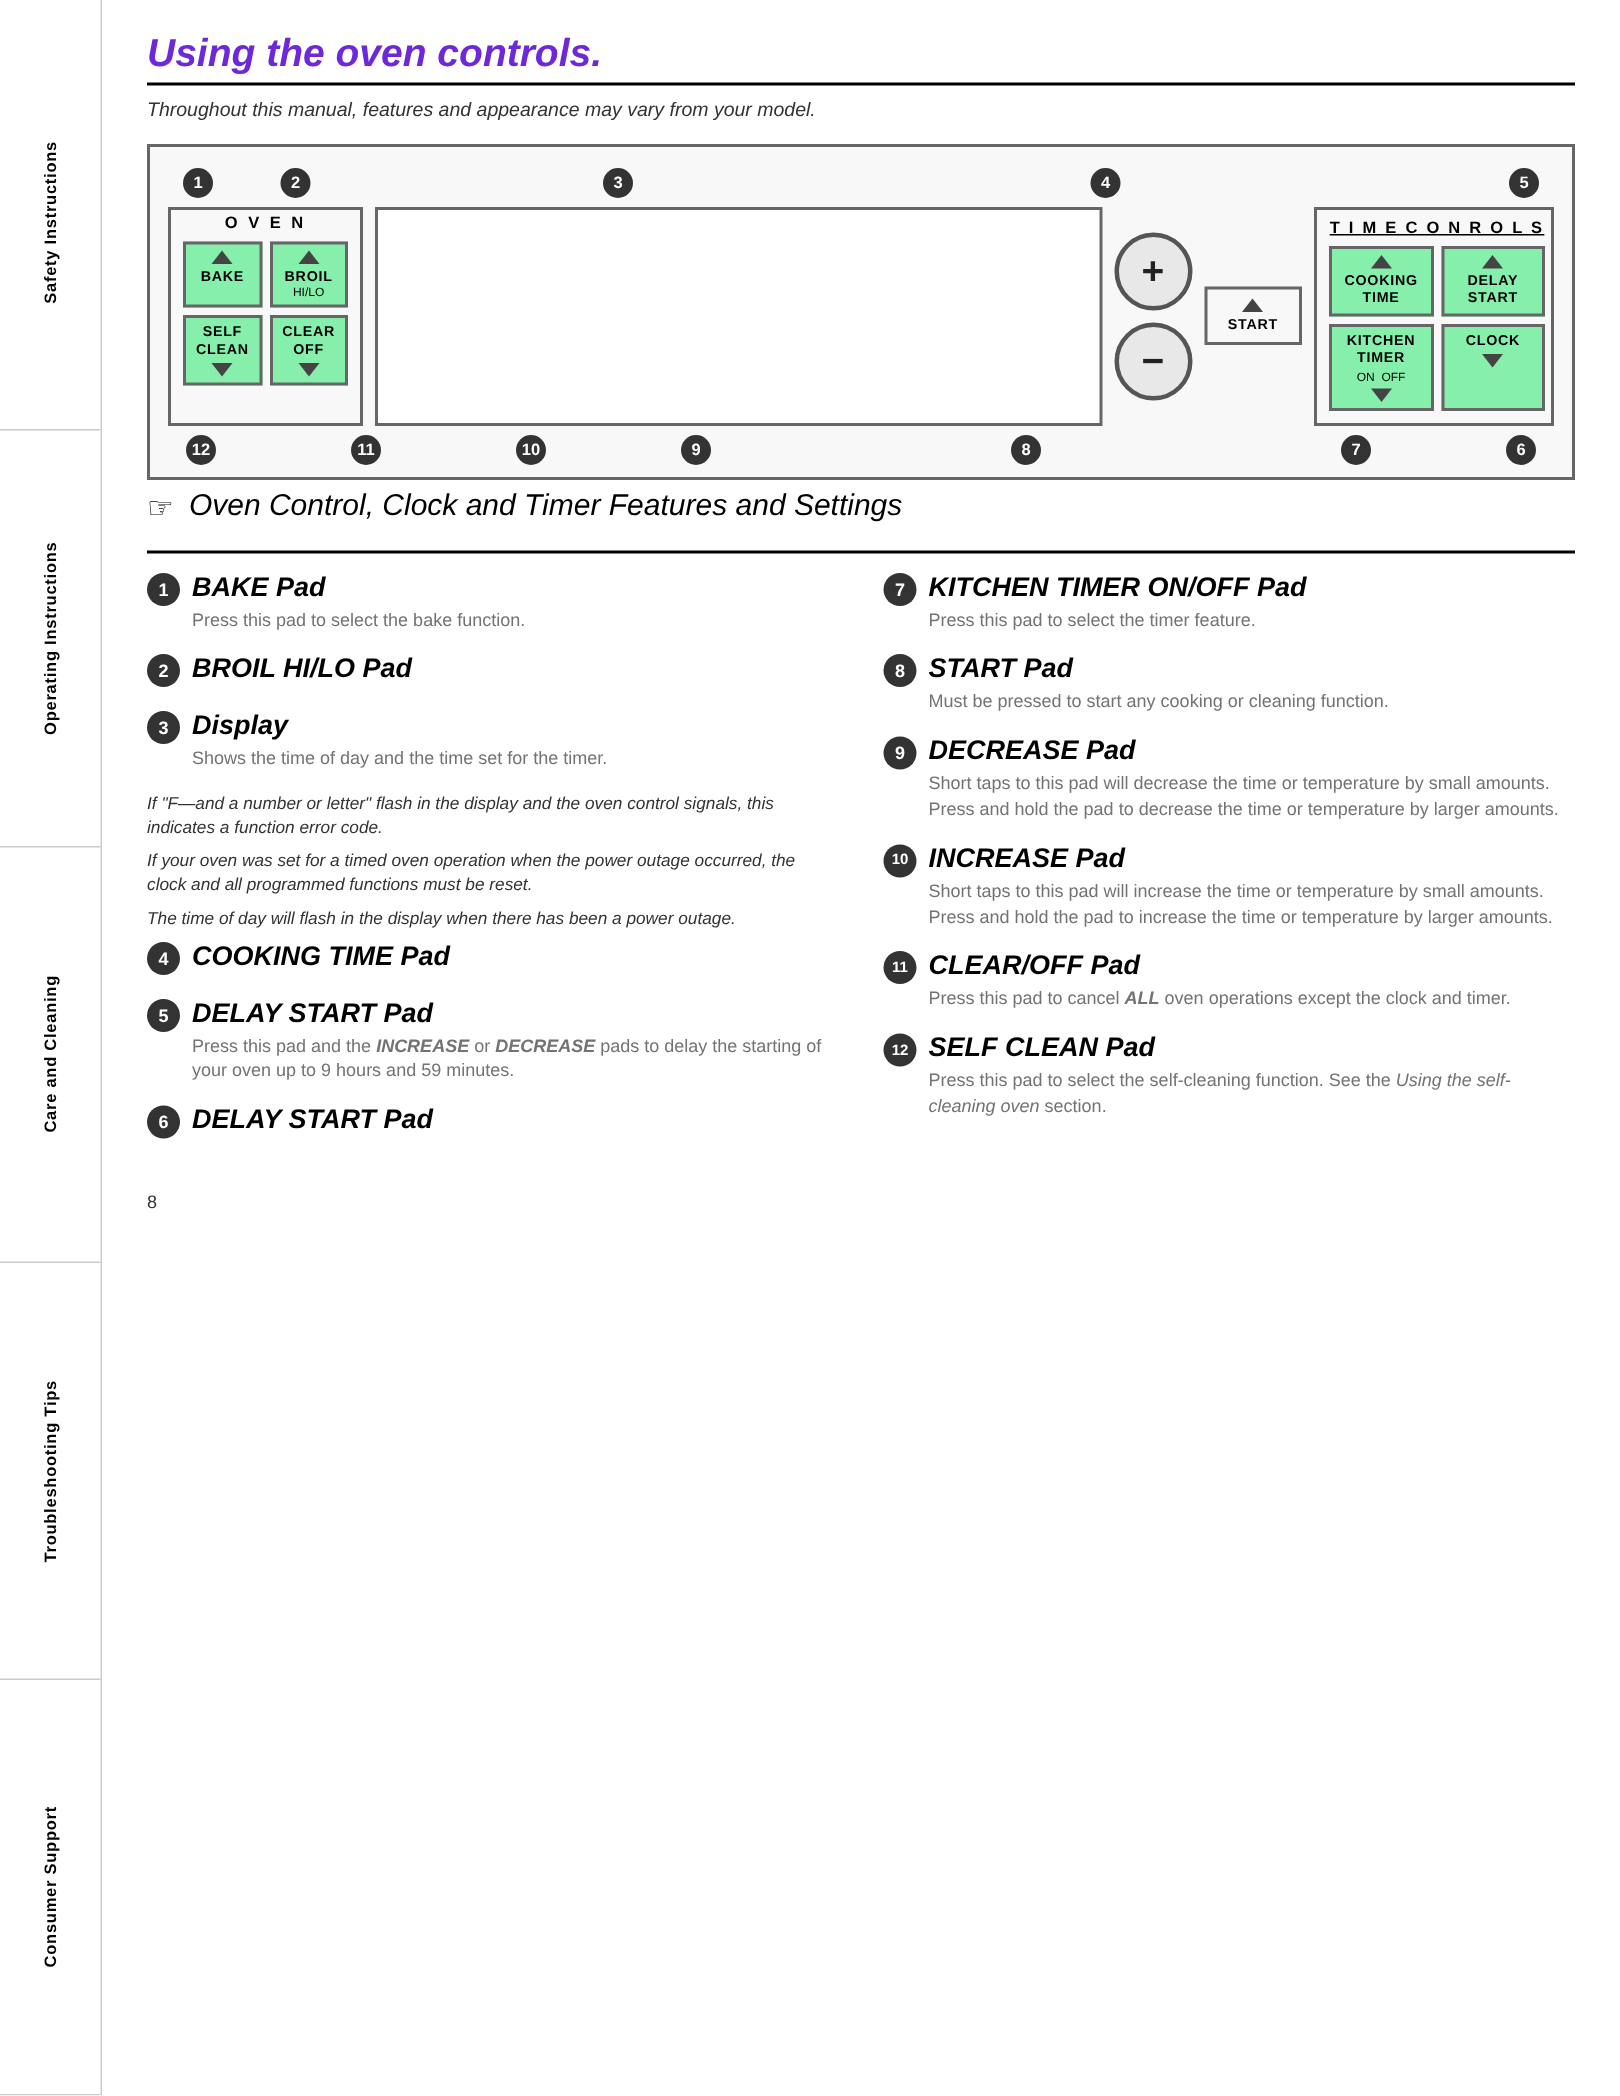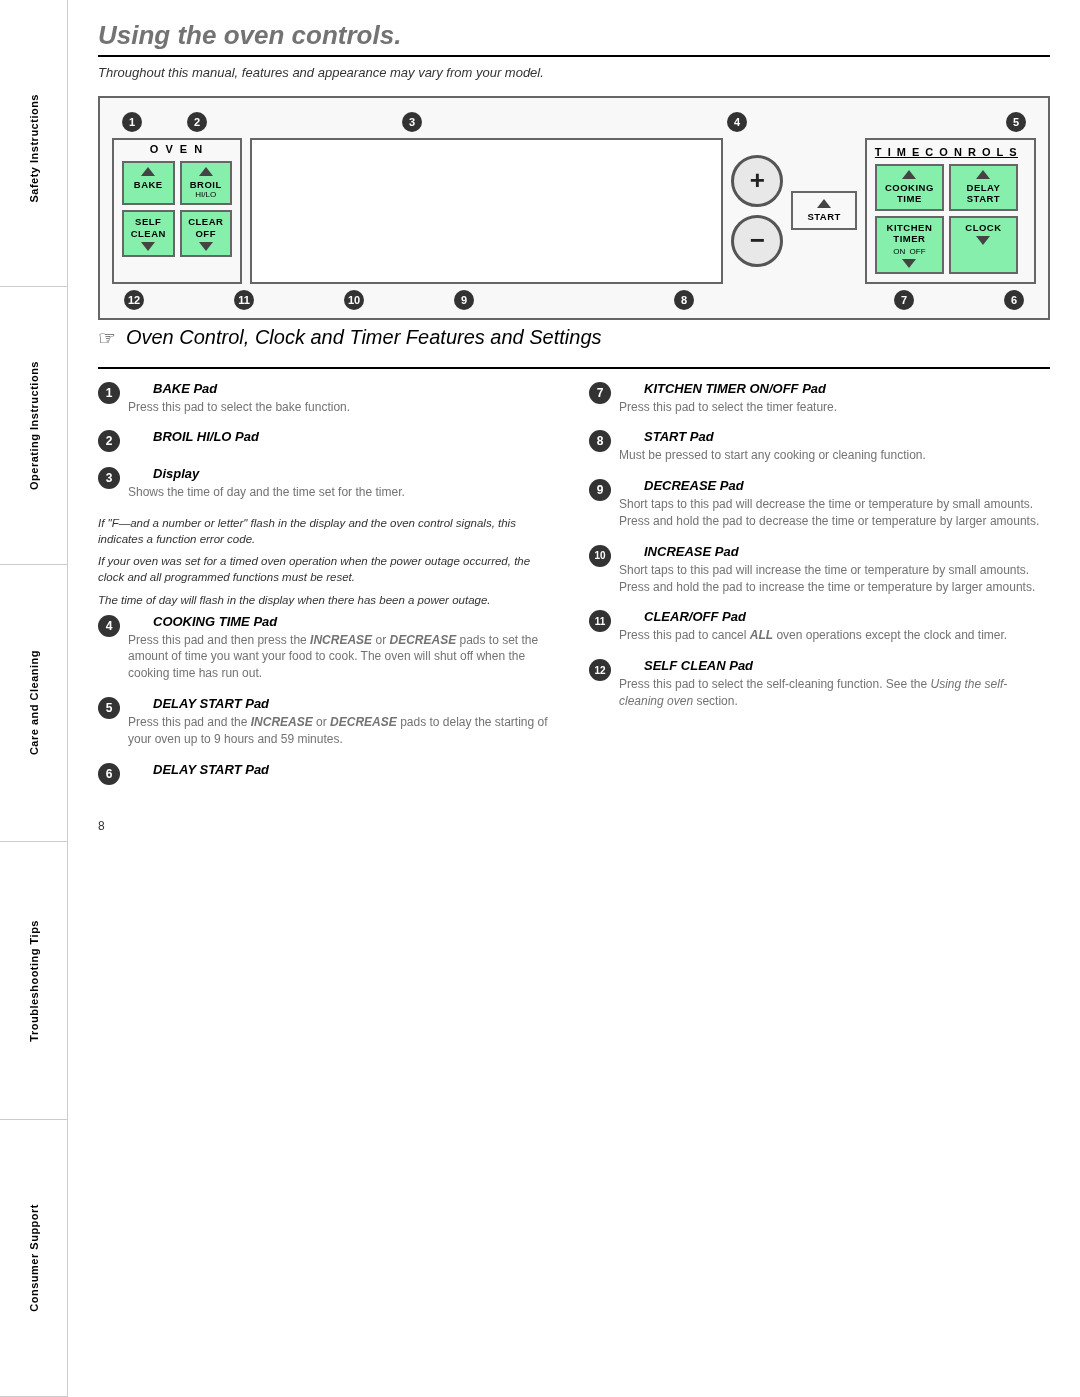--- a/index.html
+++ b/index.html
@@ -55,21 +55,21 @@
     .main-content {
       flex: 1;
       padding: 20px 30px;
     }
 
     
     .page-title {
       font-size: 26px;
       font-weight: bold;
       font-style: italic;
-      color: #737373;
+      color: #6d28d9;
       margin-bottom: 4px;
     }
 
     .page-title-underline {
       border-top: 2px solid #000;
       margin-bottom: 8px;
     }
 
     .subtitle {
       font-size: 13px;
@@ -113,25 +113,24 @@
       font-weight: bold;
       flex-shrink: 0;
       margin-top: 1px;
     }
 
     .feature-content {
       flex: 1;
     }
 
     .feature-title {
-      font-size: 13px;
+      font-size: 18px;
       font-weight: bold;
       font-style: italic;
       margin-bottom: 3px;
-      margin-left: 25px;
     }
 
     .feature-desc {
       font-size: 12px;
       color: #737373;
       line-height: 1.4;
     }
 
     .feature-desc strong {
       font-weight: bold;
@@ -268,21 +267,21 @@
       padding: 6px 14px;
       display: flex;
       flex-direction: column;
       align-items: center;
       position: relative;
     }
 
     
     .right-section {
       border: 2px solid #666;
-      padding: 6px 16px 8px 8px;
+      padding: 6px 4px 8px 8px;
       display: flex;
       flex-direction: column;
       align-items: center;
       position: relative;
       min-width: 160px;
     }
 
     .right-btn-grid {
       display: grid;
       grid-template-columns: 1fr 1fr;
@@ -463,21 +462,20 @@
         </div>
 
         <div class="italic-note">If "F—and a number or letter" flash in the display and the oven control signals, this indicates a function error code.</div>
         <div class="italic-note">If your oven was set for a timed oven operation when the power outage occurred, the clock and all programmed functions must be reset.</div>
         <div class="italic-note">The time of day will flash in the display when there has been a power outage.</div>
 
         <div class="feature-item">
           <div class="feature-num">4</div>
           <div class="feature-content">
             <div class="feature-title">COOKING TIME Pad</div>
-            <div class="feature-desc">Press this pad and then press the <strong><em>INCREASE</em></strong> or <strong><em>DECREASE</em></strong> pads to set the amount of time you want your food to cook. The oven will shut off when the cooking time has run out.</div>
           </div>
         </div>
 
         <div class="feature-item">
           <div class="feature-num">5</div>
           <div class="feature-content">
             <div class="feature-title">DELAY START Pad</div>
             <div class="feature-desc">Press this pad and the <strong><em>INCREASE</em></strong> or <strong><em>DECREASE</em></strong> pads to delay the starting of your oven up to 9 hours and 59 minutes.</div>
           </div>
         </div>

